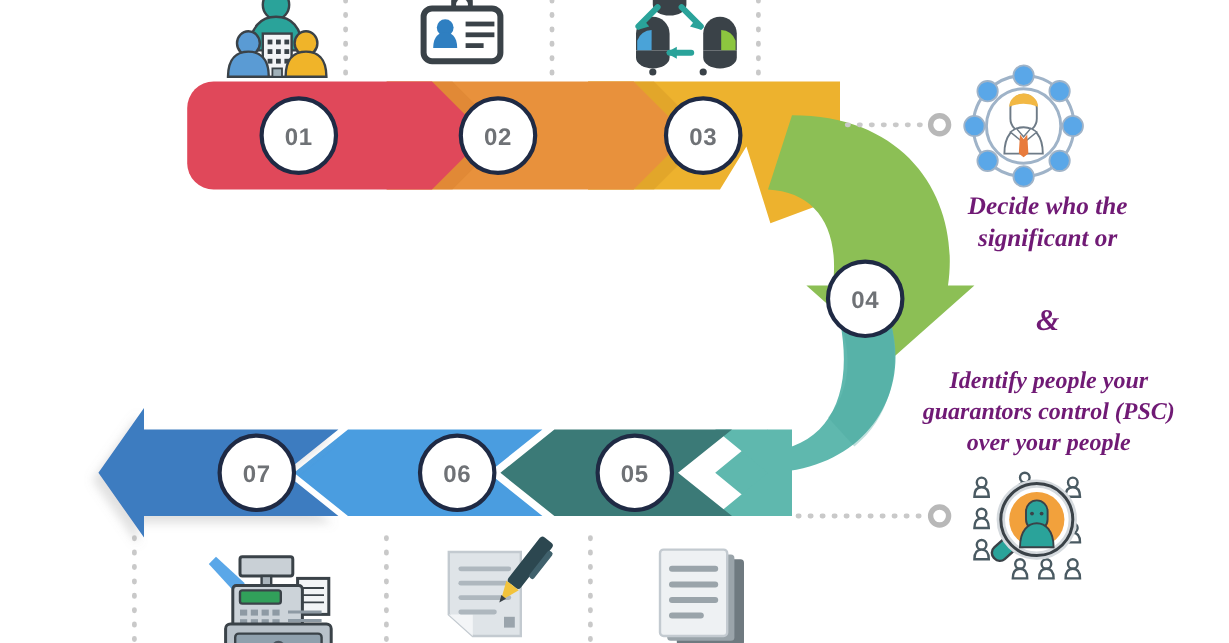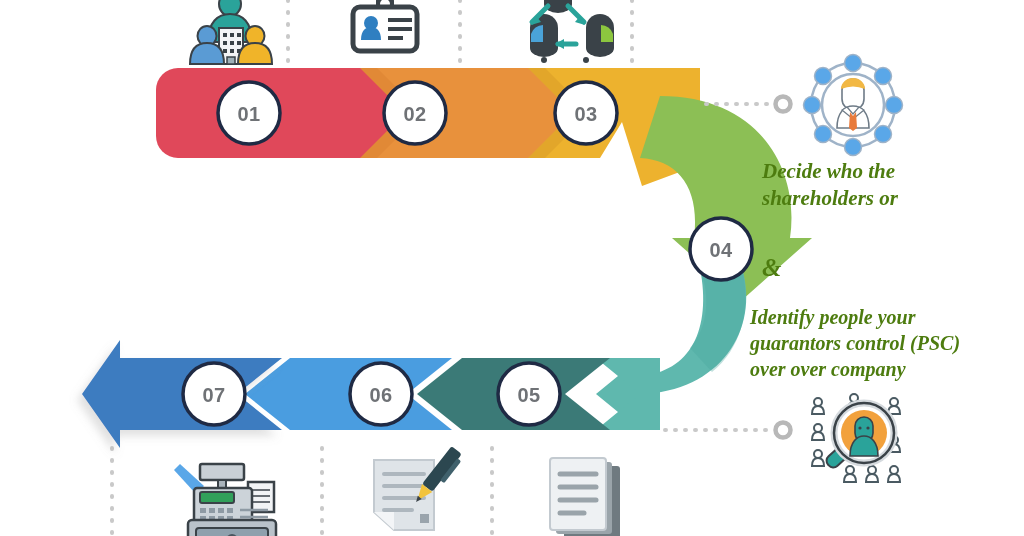--- a/index.html
+++ b/index.html
@@ -16,25 +16,25 @@
   .step-num{
     font-family:"Liberation Sans", sans-serif;
     font-weight:bold;
     font-size:20px;
     fill:#6f7276;
     letter-spacing:0.5px;
   }
 
   .side-text{
     position:absolute;
-    text-align:left;
+    text-align:center;
     font-family:"Liberation Serif", serif;
     font-style:italic;
     font-weight:bold;
-    color:#4d7c0f;
+    color:#701a75;
     line-height:1.30;
   }
   #text-block-a{left:762px;top:158px;width:222px;font-size:21px;}
   #text-block-amp{left:762px;top:252px;width:222px;font-size:25px;}
   #text-block-b{left:750px;top:304px;width:248px;font-size:20px;}
 </style>
 </head>
 <body>
 
 <div id="stage">
@@ -398,24 +398,24 @@
         <line x1="14" y1="31" x2="50" y2="31"></line>
         <line x1="14" y1="44" x2="50" y2="44"></line>
         <line x1="14" y1="57" x2="38" y2="57"></line>
       </g>
     </g>
 
   </svg>
 
   <div class="side-text" id="text-block-a">
     <div>Decide who the</div>
-    <div>shareholders or</div>
+    <div>significant or</div>
   </div>
 
   <div class="side-text" id="text-block-amp">&amp;</div>
 
   <div class="side-text" id="text-block-b">
     <div>Identify people your</div>
     <div>guarantors control (PSC)</div>
-    <div>over over company</div>
+    <div>over your people</div>
   </div>
 
 </div>
 
 </body></html>

